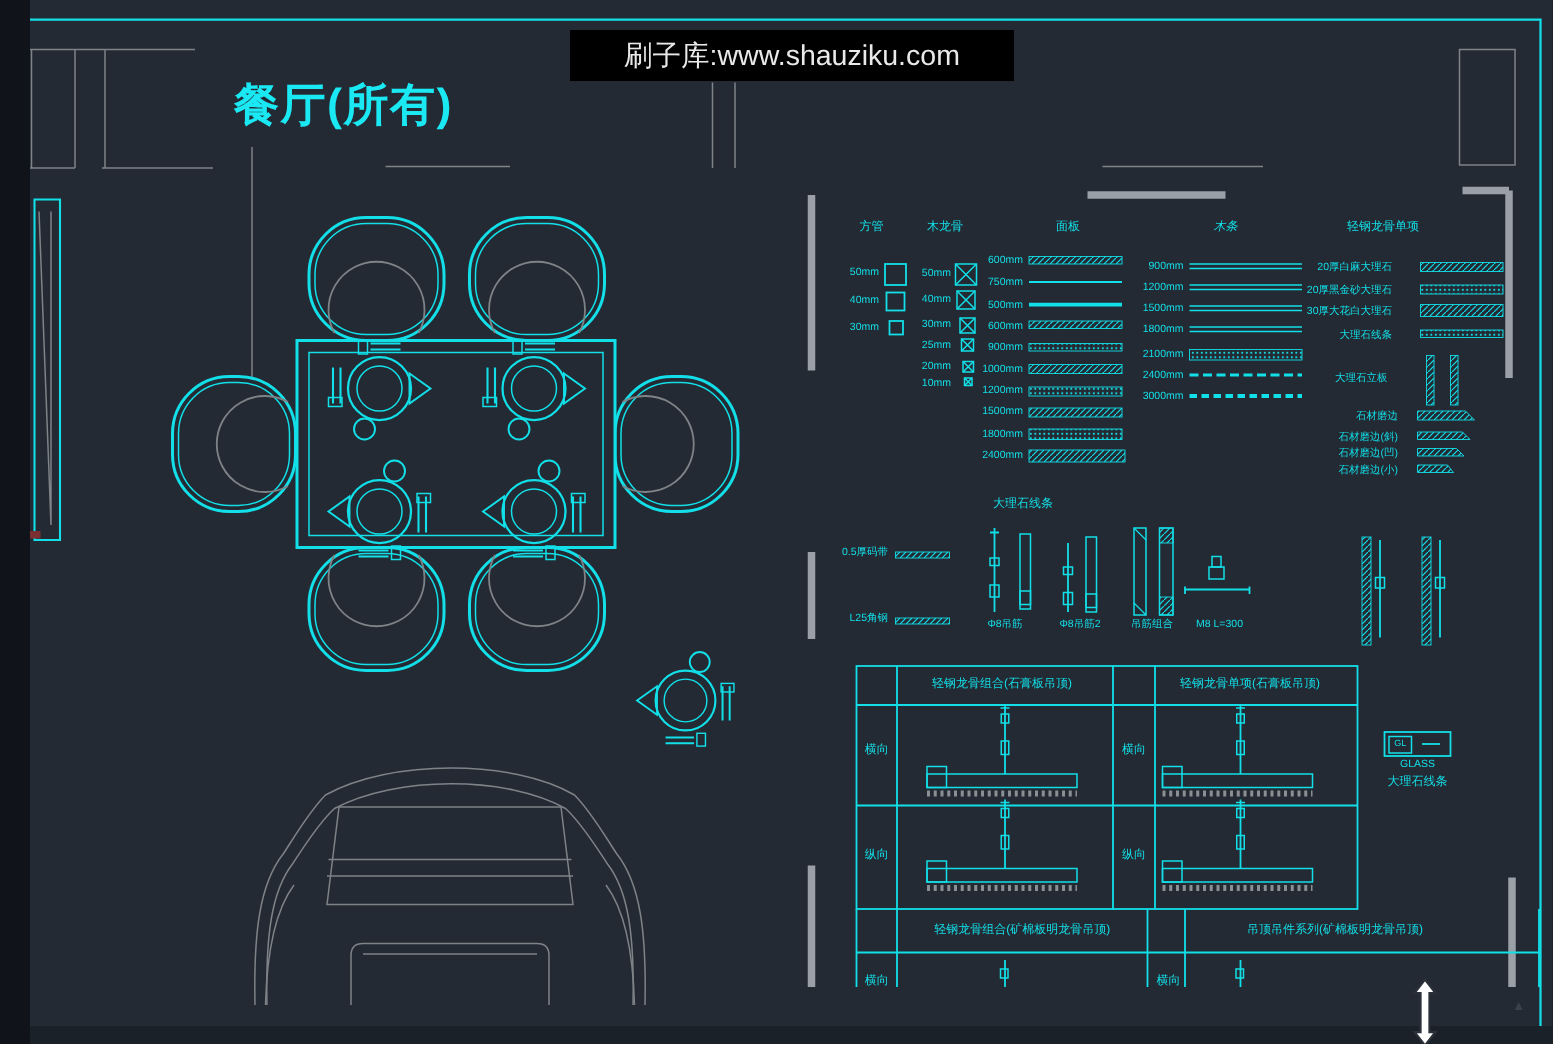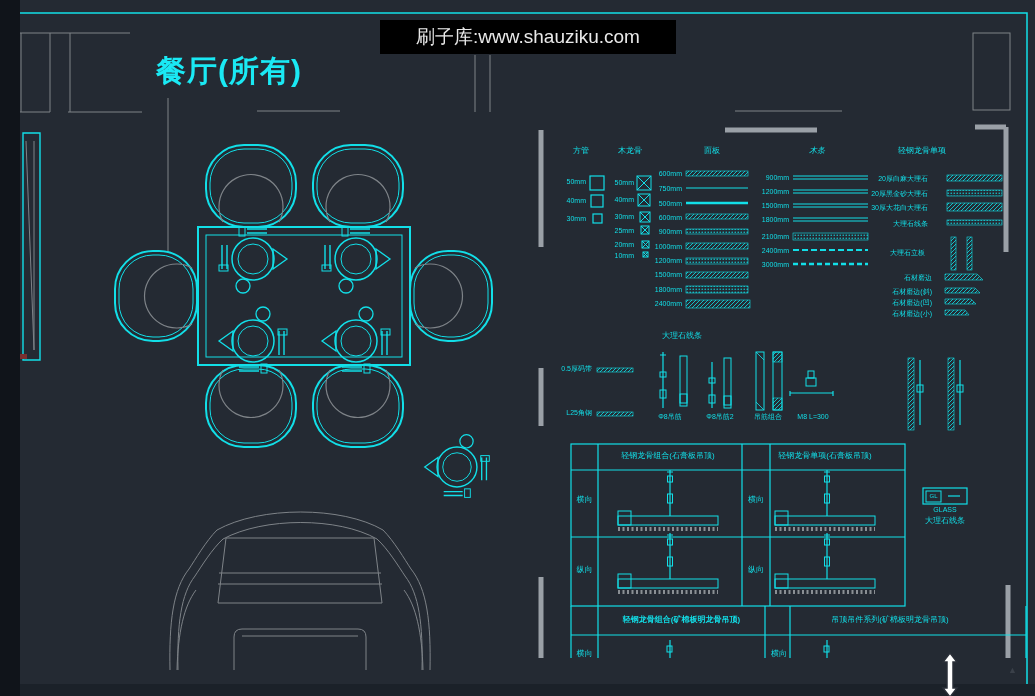--- a/index.html
+++ b/index.html
@@ -275,22 +275,22 @@
 
 <div class="lbl c" style="left:627px;top:332px;width:70px;font-size:8px;">大理石线条</div>
 <div class="lbl r" style="left:530px;top:365px;width:42px;font-size:7px;">0.5厚码带</div>
 <div class="lbl r" style="left:530px;top:409px;width:42px;font-size:7px;">L25角钢</div>
 <div class="lbl c" style="left:625px;top:413px;width:50px;font-size:7px;">Φ8吊筋</div>
 <div class="lbl c" style="left:675px;top:413px;width:50px;font-size:7px;">Φ8吊筋2</div>
 <div class="lbl c" style="left:723px;top:413px;width:50px;font-size:7px;">吊筋组合</div>
 <div class="lbl c" style="left:767px;top:413px;width:52px;font-size:7px;">M8 L=300</div>
 
 <div class="lbl c" style="left:578px;top:452px;width:140px;font-size:8px;">轻钢龙骨组合(石膏板吊顶)</div>
-<div class="lbl c" style="left:750px;top:452px;width:110px;font-size:8px;">轻钢龙骨单项(石膏板吊顶)</div>
-<div class="lbl c" style="left:578px;top:616px;width:167px;font-size:8px;font-weight:bold;">轻钢龙骨组合(矿棉板明龙骨吊顶)</div>
+<div class="lbl c" style="left:750px;top:452px;width:110px;font-size:8px;text-align:right;">轻钢龙骨单项(石膏板吊顶)</div>
+<div class="lbl c" style="left:578px;top:616px;width:167px;font-size:8px;">轻钢龙骨组合(矿棉板明龙骨吊顶)</div>
 <div class="lbl c" style="left:770px;top:616px;width:200px;font-size:8px;">吊顶吊件系列(矿棉板明龙骨吊顶)</div>
 <div class="lbl c" style="left:551px;top:496px;width:27px;font-size:8px;">横向</div>
 <div class="lbl c" style="left:722px;top:496px;width:28px;font-size:8px;">横向</div>
 <div class="lbl c" style="left:551px;top:566px;width:27px;font-size:8px;">纵向</div>
 <div class="lbl c" style="left:722px;top:566px;width:28px;font-size:8px;">纵向</div>
 <div class="lbl c" style="left:551px;top:650px;width:27px;font-size:8px;">横向</div>
 <div class="lbl c" style="left:745px;top:650px;width:28px;font-size:8px;">横向</div>
 
 <div class="lbl c" style="left:906px;top:493px;width:15px;font-size:6px;">GL</div>
 <div class="lbl c" style="left:903px;top:506px;width:44px;font-size:7px;">GLASS</div>

